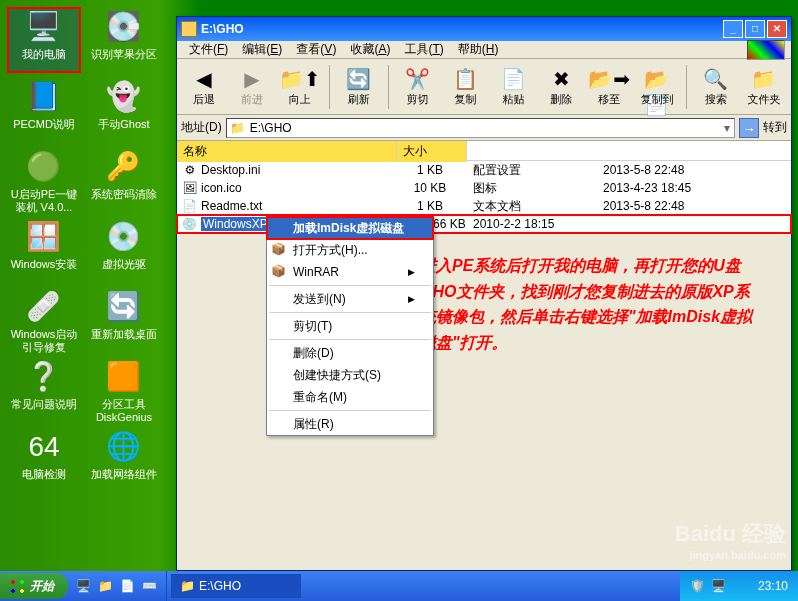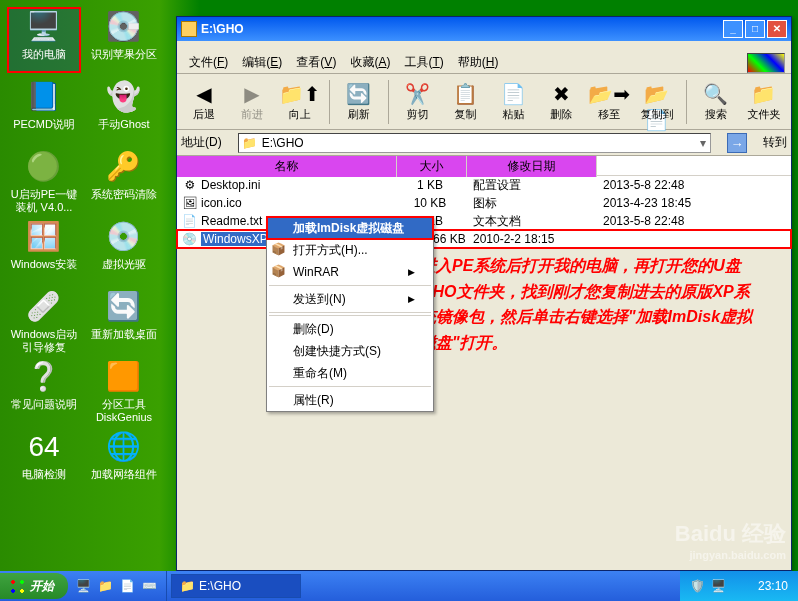--- a/index.html
+++ b/index.html
@@ -12,37 +12,37 @@
 .dico .ic { width: 44px; height: 38px; margin: 0 auto 2px; display: flex; align-items: center; justify-content: center; font-size: 28px; }
 .dico.sel { outline: 2px solid #f00; outline-offset: -1px; background: rgba(0,0,255,.2); }
 
 
 .win { position: absolute; left: 176px; top: 16px; width: 616px; height: 555px; background: #ece9d8; border: 1px solid #0a246a; box-shadow: 2px 2px 4px rgba(0,0,0,.3); }
 .titlebar { height: 24px; background: linear-gradient(#0058ee,#3d91ff); display: flex; align-items: center; padding: 0 4px; color: #fff; font-size: 12px; font-weight: bold; }
 .titlebar .ic { width: 16px; height: 16px; background: #ffd060; margin-right: 4px; border: 1px solid #aa7700; }
 .titlebar .btns { margin-left: auto; display: flex; gap: 2px; }
 .titlebar .btns div { width: 20px; height: 18px; background: #3d91ff; border: 1px solid #fff; text-align: center; font-size: 10px; line-height: 16px; cursor: pointer; }
 .titlebar .btns .x { background: #e25040; }
-.menubar { height: 33px; display: flex; align-items: flex-end; padding: 0 6px; font-size: 12px; gap: 2px; border-bottom: 1px solid #aca899; }
+.menubar { height: 18px; display: flex; align-items: center; padding: 0 6px; font-size: 12px; gap: 2px; border-bottom: 1px solid #aca899; }
 .menubar span { padding: 2px 6px; cursor: pointer; }
 .menubar span u { text-decoration: underline; }
 .menubar .logo { margin-left: auto; width: 38px; height: 20px; background: linear-gradient(45deg,#f00,#0f0,#00f,#ff0); border: 1px inset #999; }
 .toolbar { height: 56px; display: flex; align-items: center; padding: 2px 4px; border-bottom: 1px solid #aca899; gap: 2px; }
 .tbtn { width: 48px; height: 50px; text-align: center; font-size: 11px; cursor: pointer; display: flex; flex-direction: column; align-items: center; justify-content: center; border-radius: 3px; }
 .tbtn.dis { opacity: .4; cursor: default; }
 .tbtn .ic { font-size: 20px; height: 26px; line-height: 26px; }
 .tsep { width: 1px; height: 44px; background: #aca899; margin: 0 4px; }
-.addrbar { height: 26px; display: flex; align-items: center; padding: 0 4px; font-size: 12px; border-bottom: 1px solid #aca899; gap: 16px; }
+.addrbar { height: 26px; display: flex; align-items: center; padding: 0 4px; font-size: 12px; border-bottom: 1px solid #aca899; gap: 4px; }
 .addrbar .fld { flex: 1; height: 20px; border: 1px inset #999; background: #fff; display: flex; align-items: center; padding: 0 4px; }
 .addrbar .gobt { width: 20px; height: 20px; background: #7aa7e7; border: 1px solid #3c6bb5; display: flex; align-items: center; justify-content: center; color: #fff; font-size: 13px; }
 
 
 .flist { background: #fff; }
 .fhdr { height: 20px; display: grid; grid-template-columns: 220px 70px 130px 170px; border-bottom: 1px solid #d4d0c8; font-size: 12px; }
-.fhdr div { border-right: 1px solid #d4d0c8; padding: 2px 6px; background: #d946ef; cursor: pointer; text-align: center; }
+.fhdr div { border-right: 1px solid #d4d0c8; padding: 2px 6px; background: #fde047; cursor: pointer; }
 .frow { height: 18px; display: grid; grid-template-columns: 220px 70px 130px 170px; font-size: 12px; align-items: center; }
 .frow div { padding: 0 6px; white-space: nowrap; overflow: hidden; }
 .frow .nm { display: flex; align-items: center; gap: 4px; cursor: pointer; }
 .frow .fic { width: 14px; height: 14px; display: inline-flex; align-items: center; justify-content: center; font-size: 12px; }
 .frow .sz { text-align: center; padding-right: 10px; }
 .frow.sel { outline: 2px solid #f00; outline-offset: -1px; }
 .frow.sel .nm span:last-child { background: #316ac5; color: #fff; padding: 0 2px; }
 
 
 .ctxmenu { position: absolute; left: 266px; top: 216px; width: 168px; background: #fff; border: 1px solid #808080; box-shadow: 2px 2px 3px rgba(0,0,0,.3); font-size: 12px; z-index: 10; }
@@ -171,21 +171,20 @@
         <span>E:\GHO</span>
         <span style="margin-left:auto;color:#666">▾</span>
       </div>
       <div class="gobt">→</div>
       <span>转到</span>
     </div>
     <div class="flist">
       <div class="fhdr" id="fhdr">
           <div>名称</div>
           <div>大小</div>
-          <div>修改日期</div>
         </div>
       <div id="frows">
           <div class="frow">
             <div class="nm">
               <span class="fic">⚙</span>
               <span>Desktop.ini</span>
             </div>
             <div class="sz">1 KB</div>
             <div>配置设置</div>
             <div>2013-5-8 22:48</div>
@@ -232,20 +231,23 @@
         <span class="wic">📦</span>
         <span>WinRAR</span>
         <span class="arr">▶</span>
       </div>
       <div class="sep"></div>
       <div class="ci">
         <span>发送到(N)</span>
         <span class="arr">▶</span>
       </div>
       <div class="sep"></div>
+      <div class="ci">
+        <span>剪切(T)</span>
+      </div>
       <div class="sep"></div>
       <div class="ci">
         <span>删除(D)</span>
       </div>
       <div class="ci">
         <span>创建快捷方式(S)</span>
       </div>
       <div class="ci">
         <span>重命名(M)</span>
       </div>

